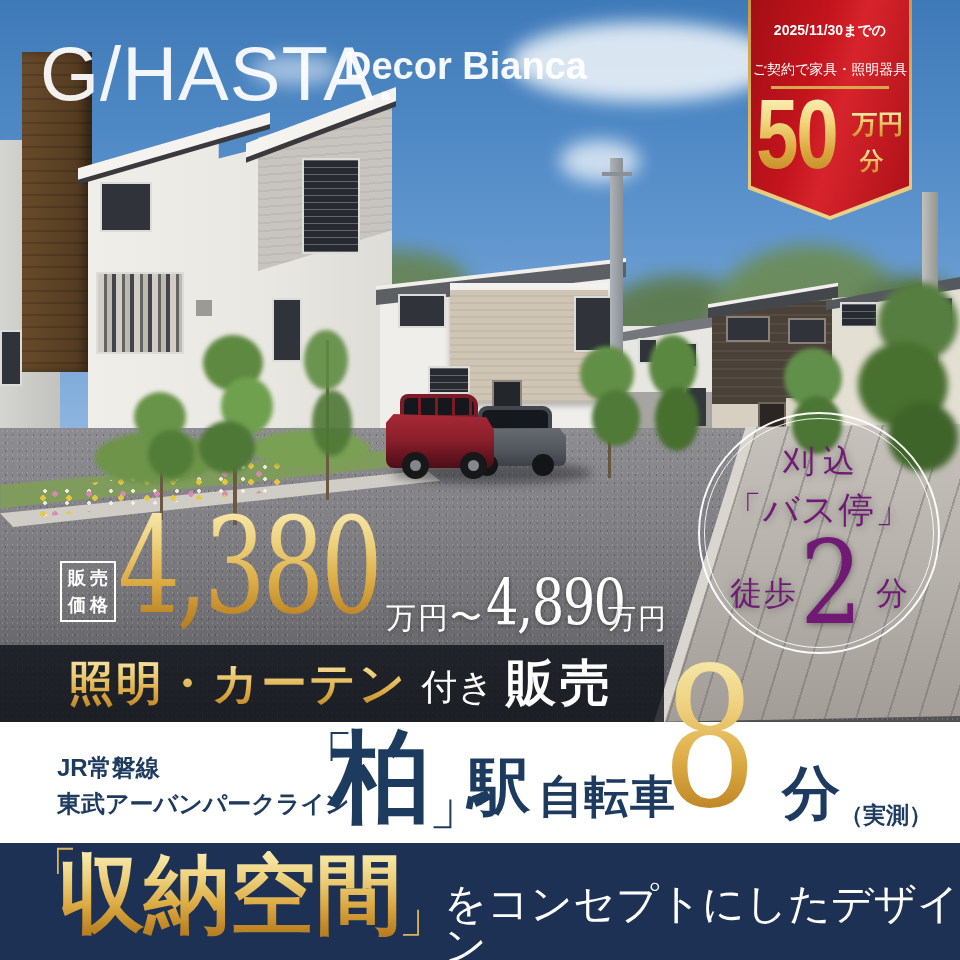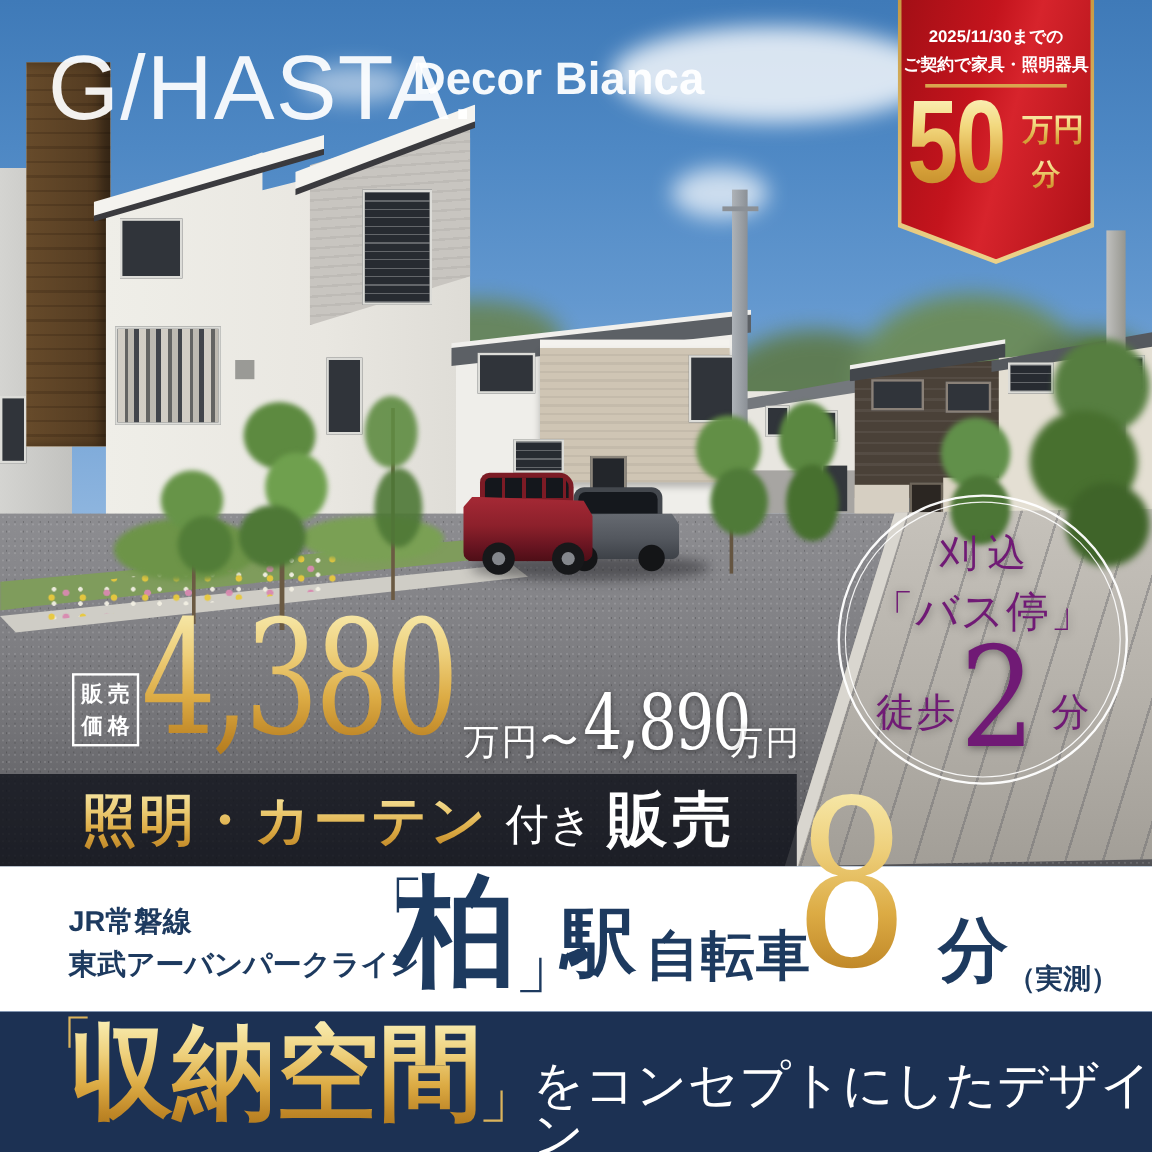--- a/index.html
+++ b/index.html
@@ -232,21 +232,21 @@
   <div class="abs" style="left:40px;top:36px;">
     <span class="logo-main">G/HASTA.</span>
   </div>
   <div class="abs" style="left:344px;top:46px;">
     <div class="logo-sub2">Decor Bianca</div>
   </div>
 
   <div class="abs ribbon-outer">
     <div class="ribbon-inner">
       <div style="margin-top:22px;font-size:14px;font-weight:bold;letter-spacing:0;">2025/11/30までの</div>
-      <div style="margin-top:5px;font-size:14px;font-weight:bold;">ご契約で家具・照明器具</div>
+      <div style="margin-top:21px;font-size:14px;font-weight:normal;">ご契約で家具・照明器具</div>
       <div class="ribbon-line"></div>
       <div style="display:flex;justify-content:center;align-items:flex-start;">
         <span class="scx gold-text2" style="font-size:98px;font-weight:bold;line-height:.88;transform:scaleX(.78);letter-spacing:-3px;">50</span>
         <span style="display:flex;flex-direction:column;align-items:flex-start;margin-top:16px;margin-left:-8px;">
           <span class="gold-text2" style="font-size:26px;font-weight:bold;">万円</span>
           <span class="gold-text2" style="font-size:24px;font-weight:bold;margin-top:3px;margin-left:8px;">分</span>
         </span>
       </div>
     </div>
   </div>

